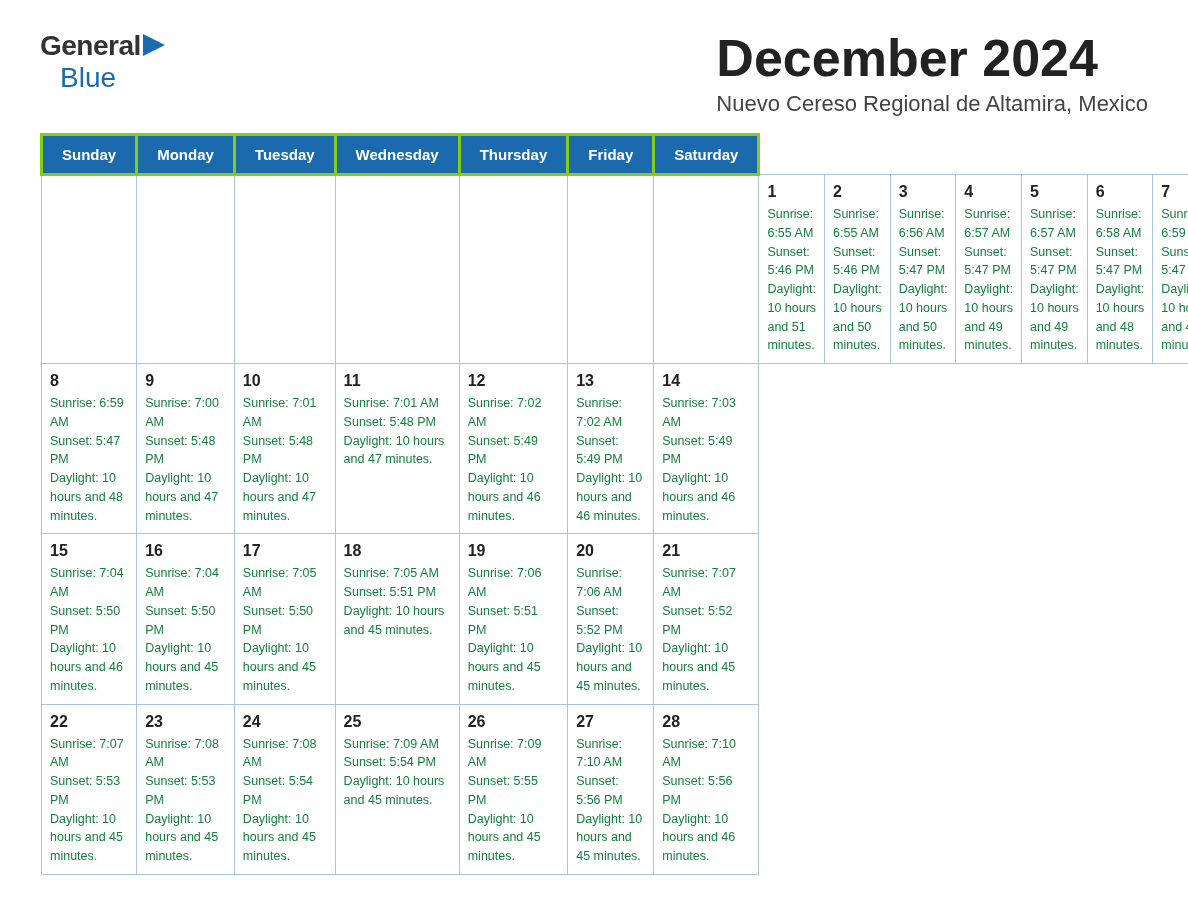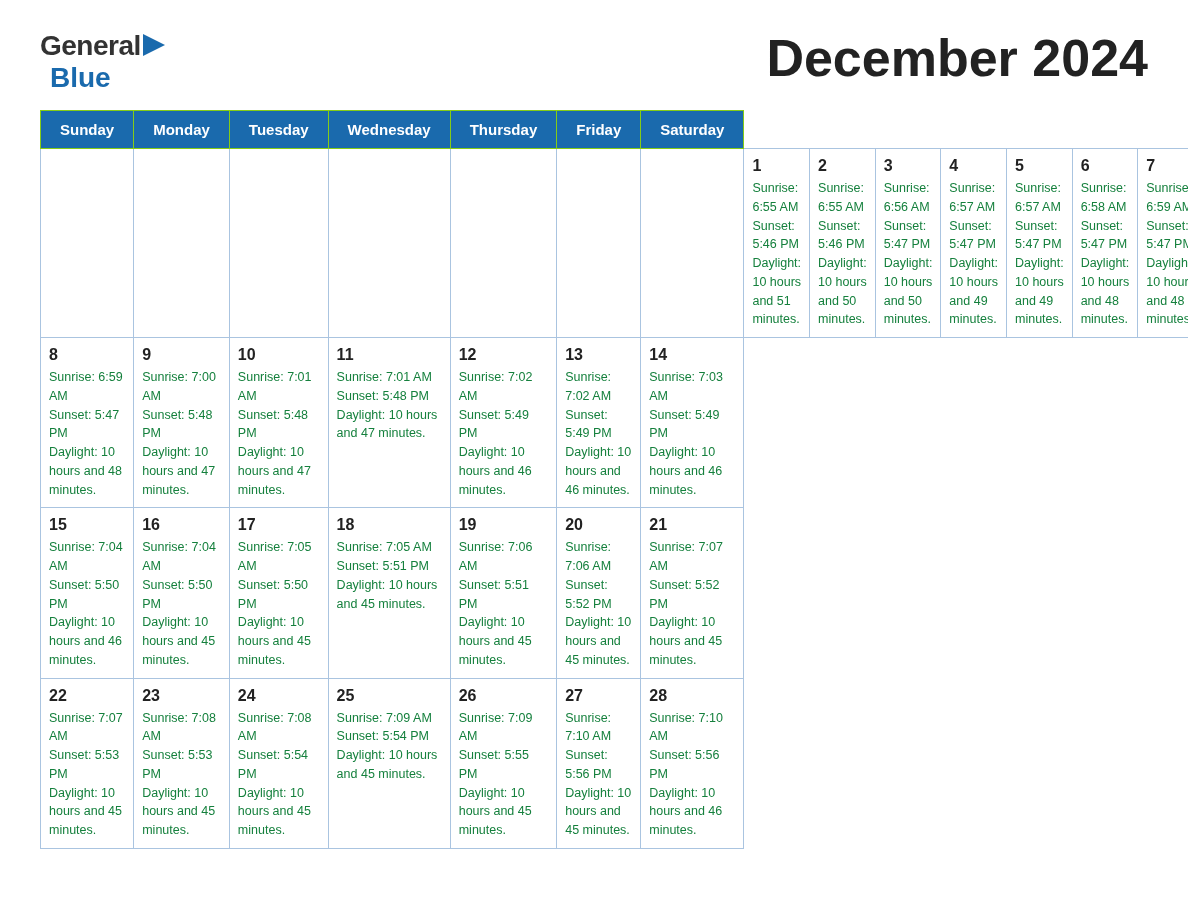--- a/index.html
+++ b/index.html
@@ -26,23 +26,23 @@
       display: flex;
       flex-direction: column;
       align-items: flex-start;
     }
     .logo-row1 {
       display: flex;
       align-items: center;
     }
     .logo-row2 {
       font-size: 28px;
-      font-weight: bold;
+      font-weight: normal;
       color: #1a6aad;
-      margin-left: 10px;
+      margin-left: 20px;
     }
     .title-block {
       text-align: left;
     }
     .month-title {
       font-size: 52px;
       font-weight: bold;
       color: #222;
       line-height: 1.1;
     }
@@ -56,21 +56,21 @@
       border-collapse: collapse;
       margin-top: 16px;
     }
     .calendar th {
       background-color: #1a6aad;
       color: #fff;
       padding: 10px 19px;
       font-size: 15px;
       font-weight: bold;
       text-align: left;
-      border: 1px solid #84cc16;
+      border: 3px solid #84cc16;
     }
     .calendar td {
       border: 1px solid #aac4e0;
       vertical-align: top;
       padding: 8px;
       width: 14.28%;
       height: 110px;
     }
     .calendar td.empty {
       background: #fff;
@@ -98,20 +98,21 @@
       <div style="display:inline-block; margin-left:2px; margin-top:2px;">
         <svg width="22" height="22" viewBox="0 0 22 22">
           <polygon points="0,0 22,11 0,22" fill="#1a6aad"></polygon>
         </svg>
       </div>
     </div>
     <div class="logo-row2">Blue</div>
   </div>
   <div class="title-block">
     <div class="month-title">December 2024</div>
+    <div class="location-title">Nuevo Cereso Regional de Altamira, Mexico</div>
   </div>
 </div>
 
 <table class="calendar">
   <thead>
     <tr>
     <th>Sunday</th>
         <th>Monday</th>
         <th>Tuesday</th>
         <th>Wednesday</th>

